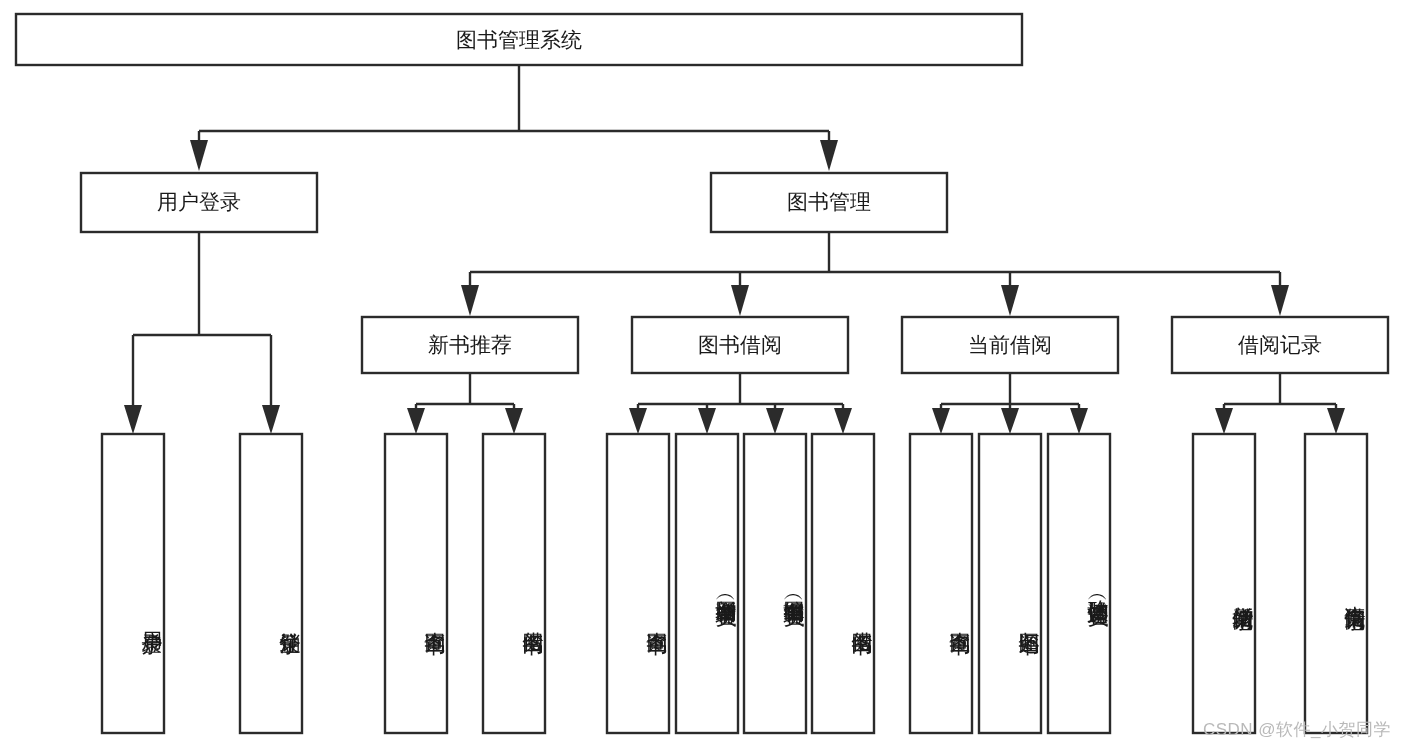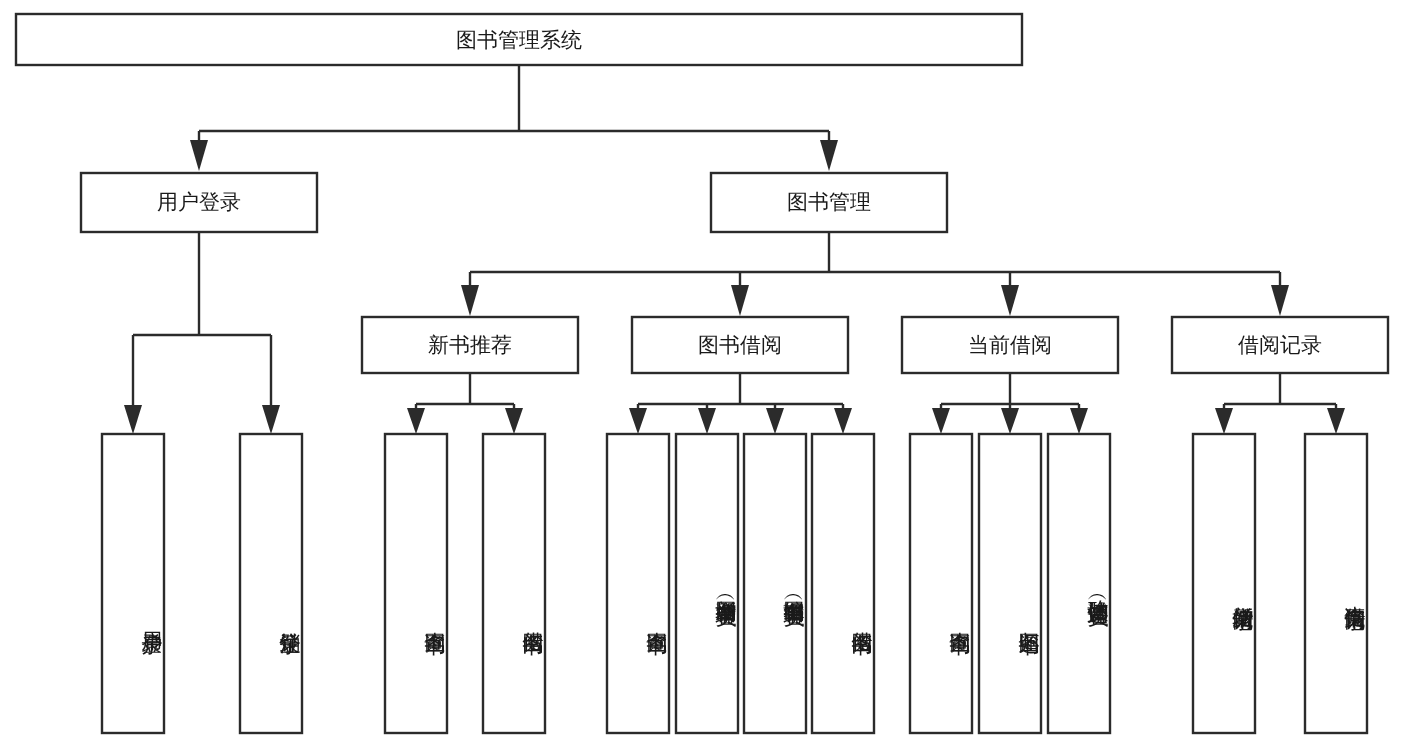--- a/index.html
+++ b/index.html
@@ -205,13 +205,14 @@
   <div class="label-vert" style="left:744px; top:443px; width:62px; height:288px;">编辑图书（管理员）</div>
   <div class="label-vert" style="left:812px; top:504px; width:62px; height:225px;">借阅图书</div>
 
   <div class="label-vert" style="left:910px; top:504px; width:62px; height:225px;">查询图书</div>
   <div class="label-vert" style="left:979px; top:504px; width:62px; height:225px;">归还图书</div>
   <div class="label-vert" style="left:1048px; top:443px; width:62px; height:288px;">确认归还（管理员）</div>
 
   <div class="label-vert" style="left:1193px; top:455px; width:62px; height:274px;">新增借阅记录</div>
   <div class="label-vert" style="left:1305px; top:455px; width:62px; height:274px;">查询借阅记录</div>
 
+  <div class="watermark">CSDN @软件_小贺同学</div>
 </div>
 
 </body></html>

